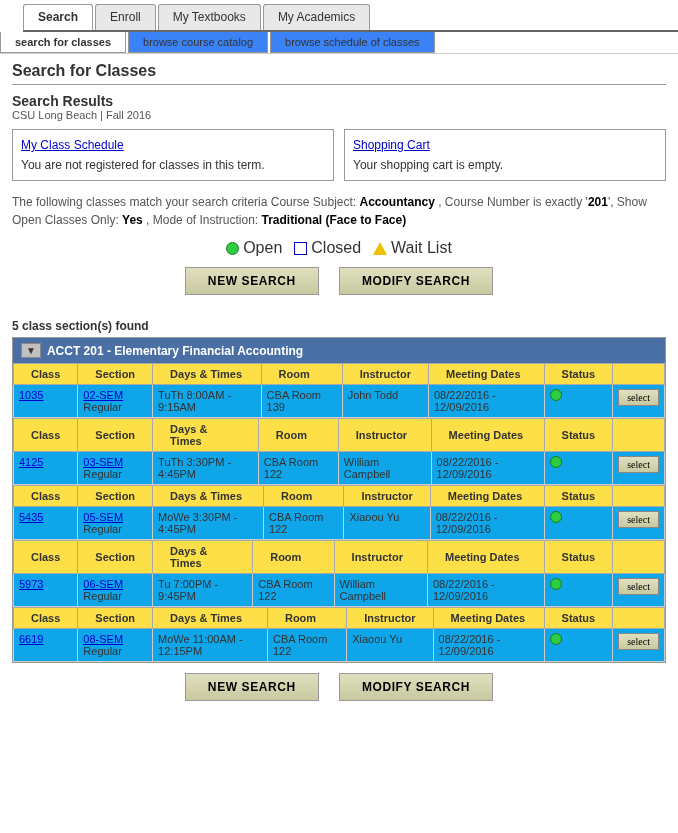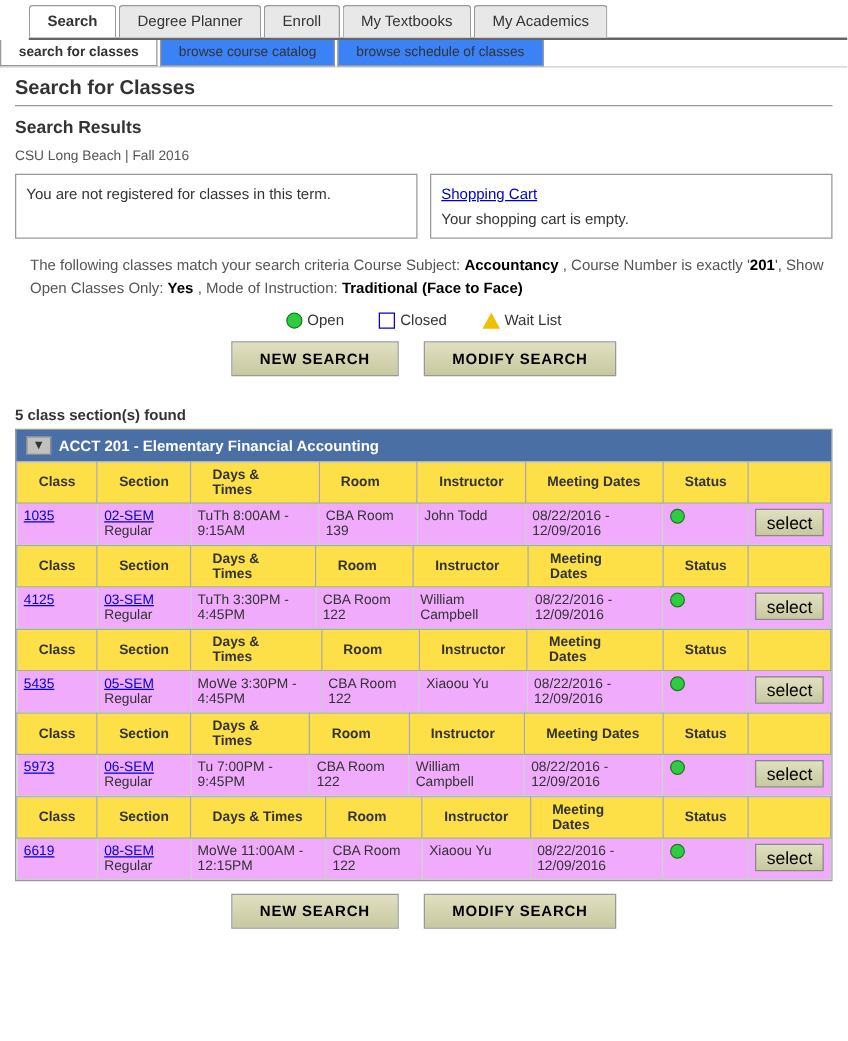--- a/index.html
+++ b/index.html
@@ -59,21 +59,20 @@
       color: #333;
       border-bottom: 1px solid #999;
       padding-bottom: 4px;
       margin-bottom: 8px;
     }
 
     .section-title {
       font-size: 14px;
       font-weight: bold;
       color: #333;
-      margin-bottom: 10px;
     }
 
     .term-label {
       font-size: 11px;
       color: #555;
       margin-bottom: 8px;
     }
 
     
     .info-boxes {
@@ -98,35 +97,34 @@
       font-size: 12px;
       color: #333;
     }
 
     
     .search-criteria {
       font-size: 12px;
       color: #555;
       margin-bottom: 10px;
       line-height: 1.5;
-      margin-left: 12px;
     }
     .search-criteria .bold {
       font-weight: bold;
       color: #000;
     }
 
     
     .legend {
       display: flex;
       align-items: center;
       justify-content: center;
-      gap: 28px;
+      gap: 12px;
       margin: 10px 0;
-      font-size: 12px;
+      font-size: 16px;
     }
     .legend-item {
       display: flex;
       align-items: center;
       gap: 4px;
     }
     .dot-green {
       width: 13px; height: 13px;
       border-radius: 50%;
       background: #2ecc40;
@@ -208,57 +206,57 @@
       padding: 4px 17px;
       font-weight: bold;
       text-align: left;
     }
     .section-table td {
       border: 1px solid #ccc;
       padding: 4px 5px;
       vertical-align: top;
     }
     .section-table tr.data-row td {
-      background: #f0abfc;
+      background: #0ea5e9;
     }
     .class-link {
       color: #0000cc;
       text-decoration: underline;
       cursor: pointer;
     }
     .section-type {
       color: #0000cc;
       text-decoration: underline;
       cursor: pointer;
       display: block;
     }
     .section-mode {
       display: block;
     }
     .select-btn {
       background: linear-gradient(to bottom, #e0e0c0, #c8c8a0);
       border: 1px solid #888;
       padding: 2px 8px;
-      font-size: 14px;
-      cursor: pointer;
+      font-size: 10px;
+      cursor: pointer;
+      font-family: Liberation Serif, serif;
     }
     .status-dot {
       width: 12px; height: 12px;
       border-radius: 50%;
       background: #2ecc40;
       border: 1px solid #1a7a20;
       display: inline-block;
     }
   </style>
 </head>
 <body>
 
 <div class="nav-tabs-top">
   <div class="nav-tab active">Search</div>
-  <div class="nav-tab">Degree Planner</div>
   <div class="nav-tab">Enroll</div>
   <div class="nav-tab">My Textbooks</div>
   <div class="nav-tab">My Academics</div>
 </div>
 
 <div class="nav-tabs-sub">
   <div class="nav-tab-sub active">search for classes</div>
   <div class="nav-tab-sub">browse course catalog</div>
   <div class="nav-tab-sub">browse schedule of classes</div>
 </div>
@@ -266,20 +264,21 @@
 <div class="page-content">
 
   <div class="page-title">Search for Classes</div>
 
   <div class="section-title">Search Results</div>
 
   <div class="term-label">CSU Long Beach | Fall 2016</div>
 
   <div class="info-boxes">
     <div class="info-box">
+      <span class="info-box-link">My Class Schedule</span>
       <span class="info-box-text">You are not registered for classes in this term.</span>
     </div>
     <div class="info-box">
       <span class="info-box-link">Shopping Cart</span>
       <span class="info-box-text">Your shopping cart is empty.</span>
     </div>
   </div>
 
   <div class="search-criteria">
     <span>The following classes match your search criteria Course Subject:</span>

